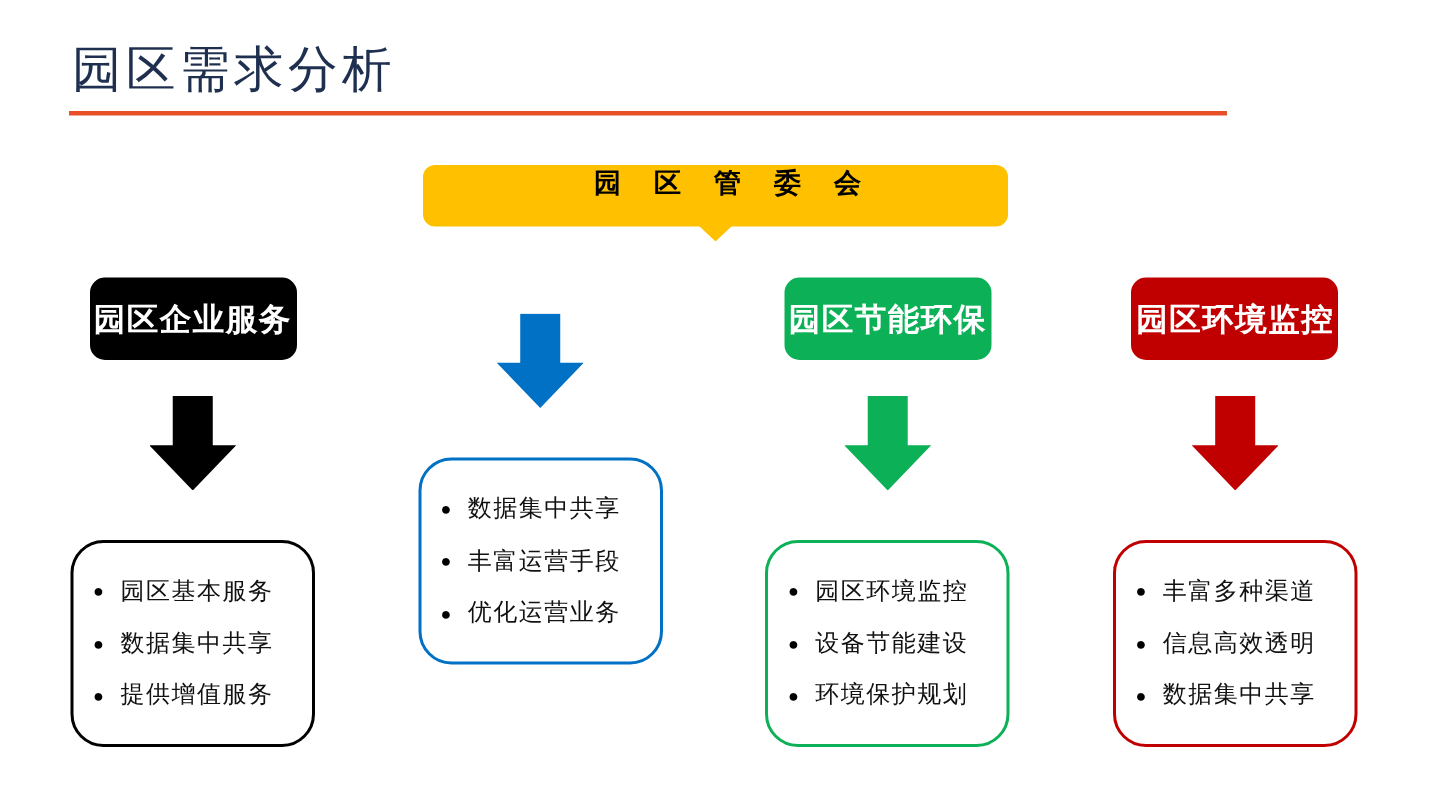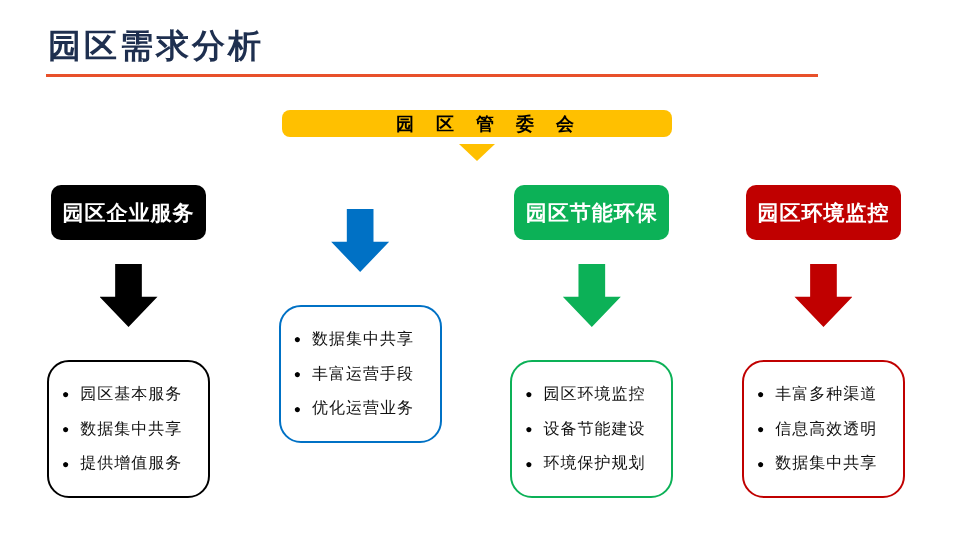--- a/index.html
+++ b/index.html
@@ -8,38 +8,38 @@
     background: #ffffff;
     font-family: "Liberation Sans", "DejaVu Sans", sans-serif;
     overflow: hidden;
     position: relative;
   }
   .slide { position: relative; width: 960px; height: 540px; background: #fff; }
 
   
   .slide-title {
     position: absolute; left: 48px; top: 24px;
-    font-size: 33px; font-weight: 700;
+    font-size: 33px; font-weight: 400;
     letter-spacing: 3px;
     color: var(--title-color, #1E2F4F);
     white-space: nowrap;
   }
   .title-underline {
     position: absolute; left: 46px; top: 74px;
     width: 772px; height: 3px;
     background: var(--accent, #E8502A);
   }
 
   
   .banner {
     position: absolute; left: 282px; top: 110px;
-    width: 390px; height: 27px;
+    width: 390px; height: 41px;
     background: var(--banner-bg, #FFC000);
     border-radius: 8px;
-    display: flex; align-items: center; justify-content: center;
+    display: flex; align-items: flex-start; justify-content: center;
     font-size: 18px; font-weight: 700; color: #000;
     letter-spacing: 22px; padding-left: 38px;
     white-space: nowrap;
   }
   .banner-pointer {
     position: absolute; left: 459px; top: 144px;
     width: 36px; height: 17px;
     background: var(--banner-bg, #FFC000);
     clip-path: polygon(0 0, 100% 0, 50% 100%);
   }
@@ -48,21 +48,21 @@
   .columns {
     position: absolute; left: 47px; top: 185px;
     width: 858px;
     display: flex; justify-content: space-between;
   }
   .column {
     width: 163px;
     display: flex; flex-direction: column; align-items: center;
   }
   .cat-header {
-    width: 155px; height: 55px;
+    width: 138px; height: 55px;
     border-radius: 10px;
     background: var(--c, #000);
     color: #ffffff;
     display: flex; align-items: center; justify-content: center;
     font-size: 21px; font-weight: 700; letter-spacing: 1px;
     white-space: nowrap;
   }
   .down-arrow {
     margin-top: 24px;
     width: 58px; height: 63px;

